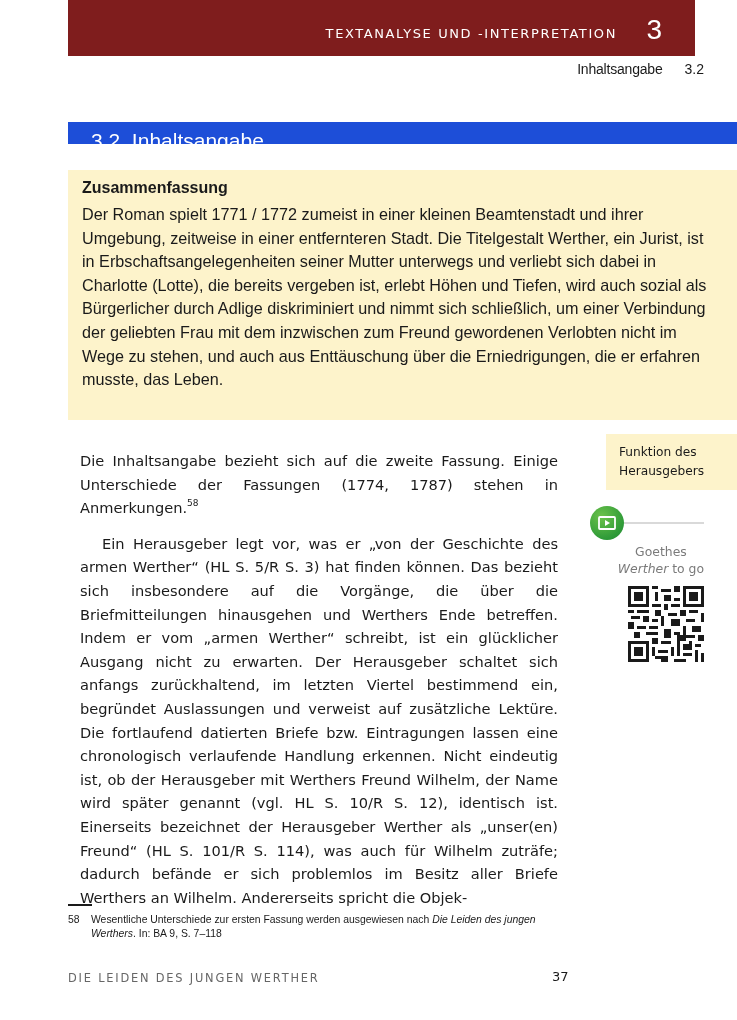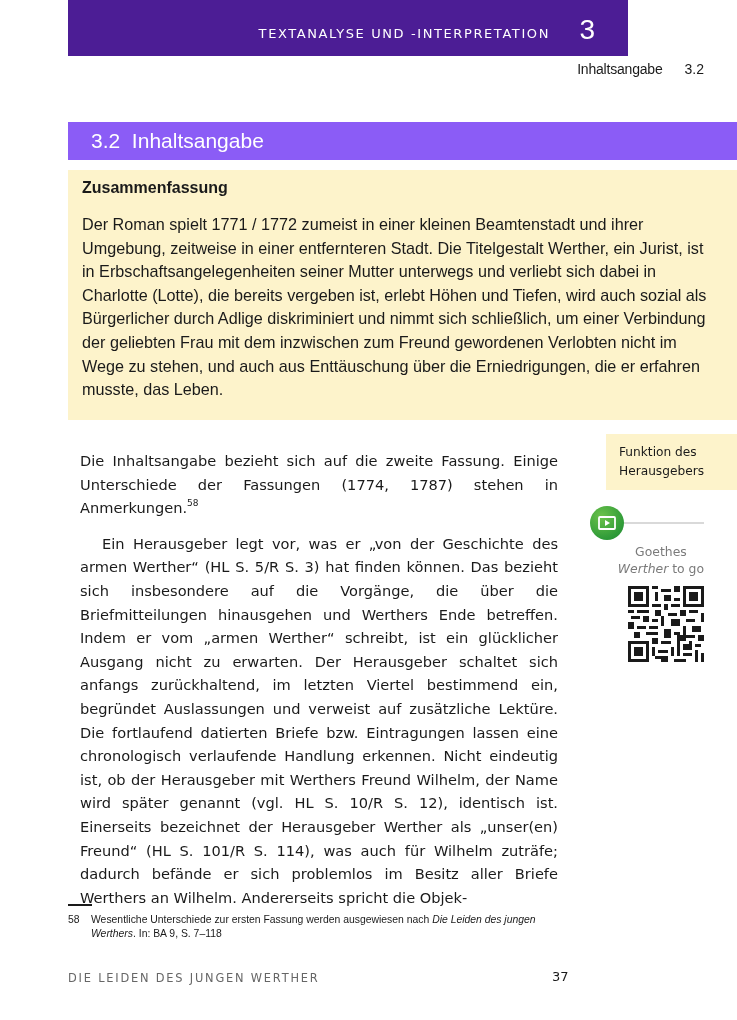--- a/index.html
+++ b/index.html
@@ -1,58 +1,58 @@
 <!DOCTYPE html>
 <html><head>
   <meta charset="utf-8">
   <style>
     * { margin: 0; padding: 0; box-sizing: border-box; }
     html, body { width: 737px; height: 1020px; background: #ffffff; overflow: hidden; }
     body { position: relative; font-family: "Liberation Sans", sans-serif; color: #1a1a1a; }
 
     .top-band {
-      position: absolute; left: 68px; top: 0; width: 560px; height: 56px;
-      background: #4c1d95;
+      position: absolute; left: 68px; top: 0; width: 627px; height: 56px;
+      background: #7f1d1d;
     }
     .top-band .chapter-title {
       position: absolute; right: 78px; top: 26px;
       font-family: "DejaVu Sans", sans-serif; font-size: 13px; letter-spacing: 1.6px;
       color: #ffffff; font-weight: normal;
     }
     .top-band .chapter-num {
       position: absolute; right: 33px; top: 14px;
       font-family: "Liberation Sans", sans-serif; font-size: 28px; color: #ffffff;
     }
 
     .running-head {
       position: absolute; right: 33px; top: 61px;
       font-family: "Liberation Sans", sans-serif; font-size: 14px; font-weight: bold; color: #1a1a1a;
       display: flex; gap: 22px;
     }
     .running-head span { font-weight: normal; }
     .running-head .rh-label { font-weight: normal; letter-spacing: -0.2px; }
 
     .section-bar {
-      position: absolute; left: 68px; top: 122px; width: 669px; height: 38px;
-      background: #8b5cf6;
+      position: absolute; left: 68px; top: 122px; width: 669px; height: 22px;
+      background: #1d4ed8;
       text-align: center;
     }
     .section-bar .section-title {
       position: absolute; left: 23px; top: 7px;
       font-family: "Liberation Sans", sans-serif; font-size: 21px; color: #ffffff;
     }
 
     .summary-box {
       position: absolute; left: 68px; top: 170px; width: 669px; height: 250px;
       background: #fdf3cb;
       padding: 8px 14px 0 14px;
     }
     .summary-box .summary-heading {
       font-family: "Liberation Sans", sans-serif; font-weight: bold; font-size: 16px;
-      color: #1a1a1a; margin-top: 1px; margin-bottom: 16px;
+      color: #1a1a1a; margin-top: 1px; margin-bottom: 6px;
     }
     .summary-box .summary-text {
       font-family: "Liberation Sans", sans-serif; font-size: 16.2px; line-height: 23.6px;
       color: #1a1a1a; width: 630px;
     }
 
     .main-text {
       position: absolute; left: 68px; top: 437px; width: 502px;
       font-family: "DejaVu Sans", sans-serif; font-size: 14.6px; line-height: 23.6px;
       color: #1a1a1a; text-align: justify;

